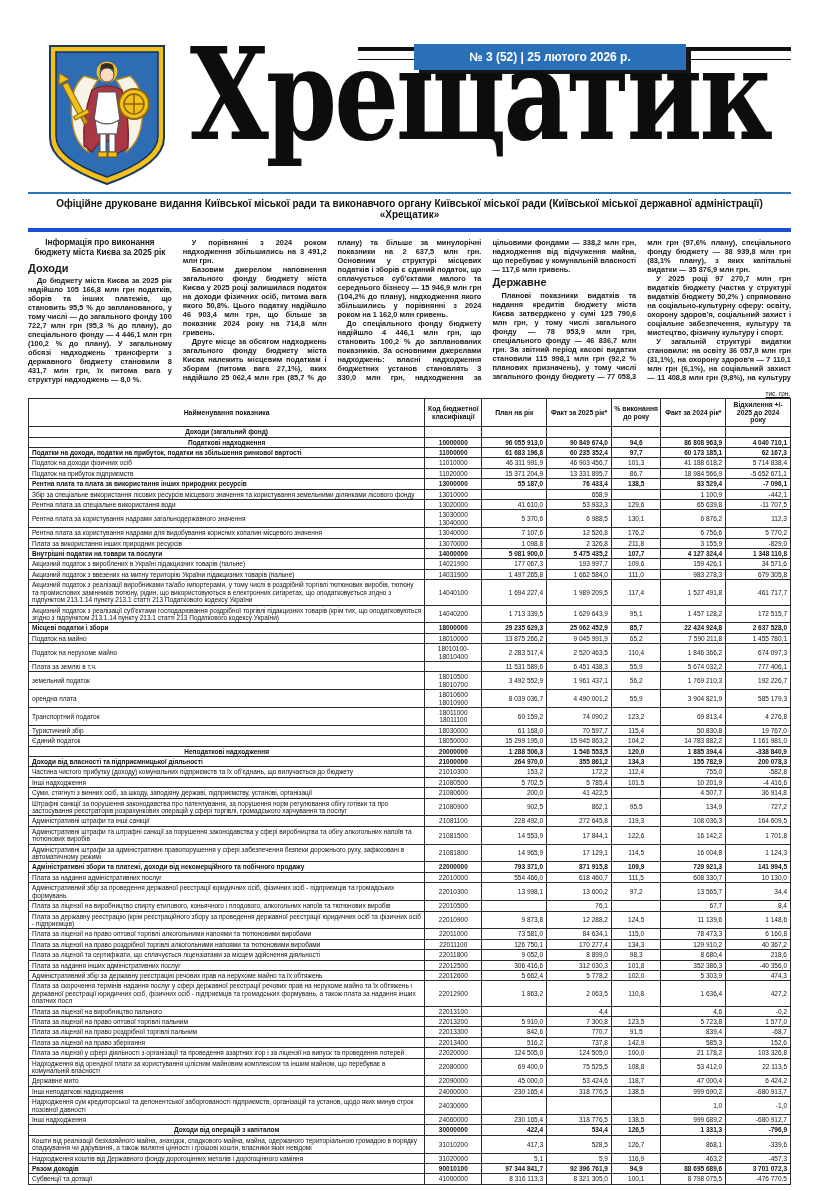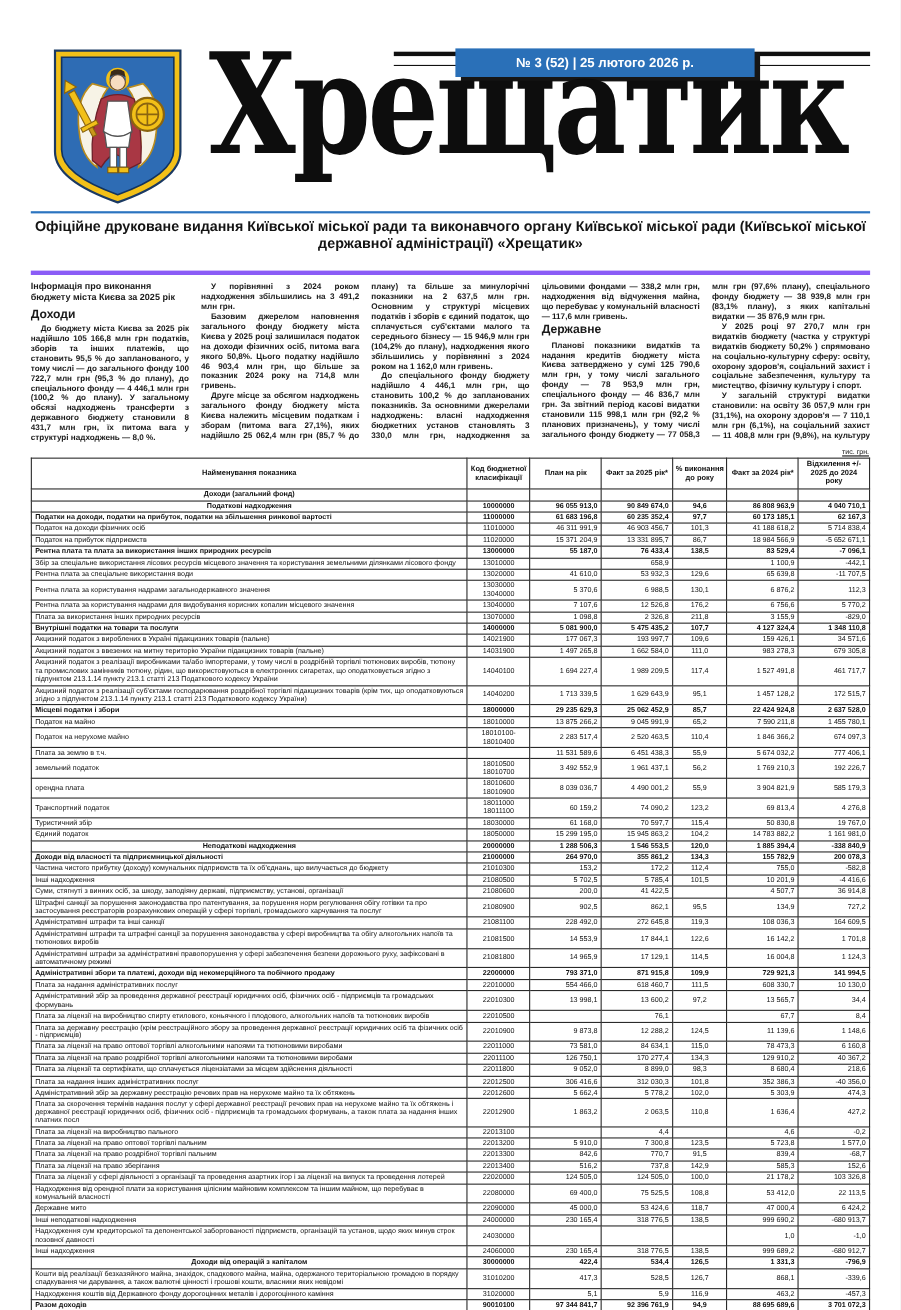--- a/index.html
+++ b/index.html
@@ -22,30 +22,30 @@
     border-top:4px solid #101010;border-bottom:1px solid #101010;}
   .issue-badge{
     position:absolute;left:386px;top:2px;width:272px;height:26px;
     background:#2a70b8;color:#fff;font-weight:bold;font-size:12px;
     display:flex;align-items:center;justify-content:center;
     box-shadow:5px 4px 0 #161616;
   }
 
   
   .tagline{
-    margin-top:2px;border-top:2px solid #2b74c0;border-bottom:4px solid #8b5cf6;
-    padding:4px 0 18px 0;text-align:center;font-weight:bold;font-size:13px;color:#141414;
+    margin-top:2px;border-top:2px solid #2b74c0;border-bottom:4px solid #1d4ed8;
+    padding:4px 0 8px 0;text-align:center;font-weight:bold;font-size:10px;color:#141414;
   }
 
   
   .intro{
     margin-top:6px;height:150px;column-count:5;column-gap:11px;column-fill:auto;
     font-size:7.4px;line-height:1.22;text-align:justify;color:#1a1a1a;overflow:hidden;
   }
-  .intro .intro-title{font-size:8.2px;font-weight:bold;text-align:left;margin:0 0 3px 0;line-height:1.25;}
+  .intro .intro-title{font-size:8.2px;font-weight:bold;text-align:center;margin:0 0 3px 0;line-height:1.25;}
   .intro .subhead{font-weight:bold;margin:2px 0 1px 0;font-size:11px;}
   .intro p{margin:0;text-indent:9px;font-weight:bold;}
 
   
   .dovidka{ text-align:center;margin-top:5px;line-height:1.25;}
   .dovidka .l1{font-weight:bold;font-size:8.6px;}
   .dovidka .l2{font-weight:bold;font-size:9px;}
   .units{text-align:right;font-size:6.4px;margin:2px 1px 1px 0;text-decoration:underline;}
 
   

